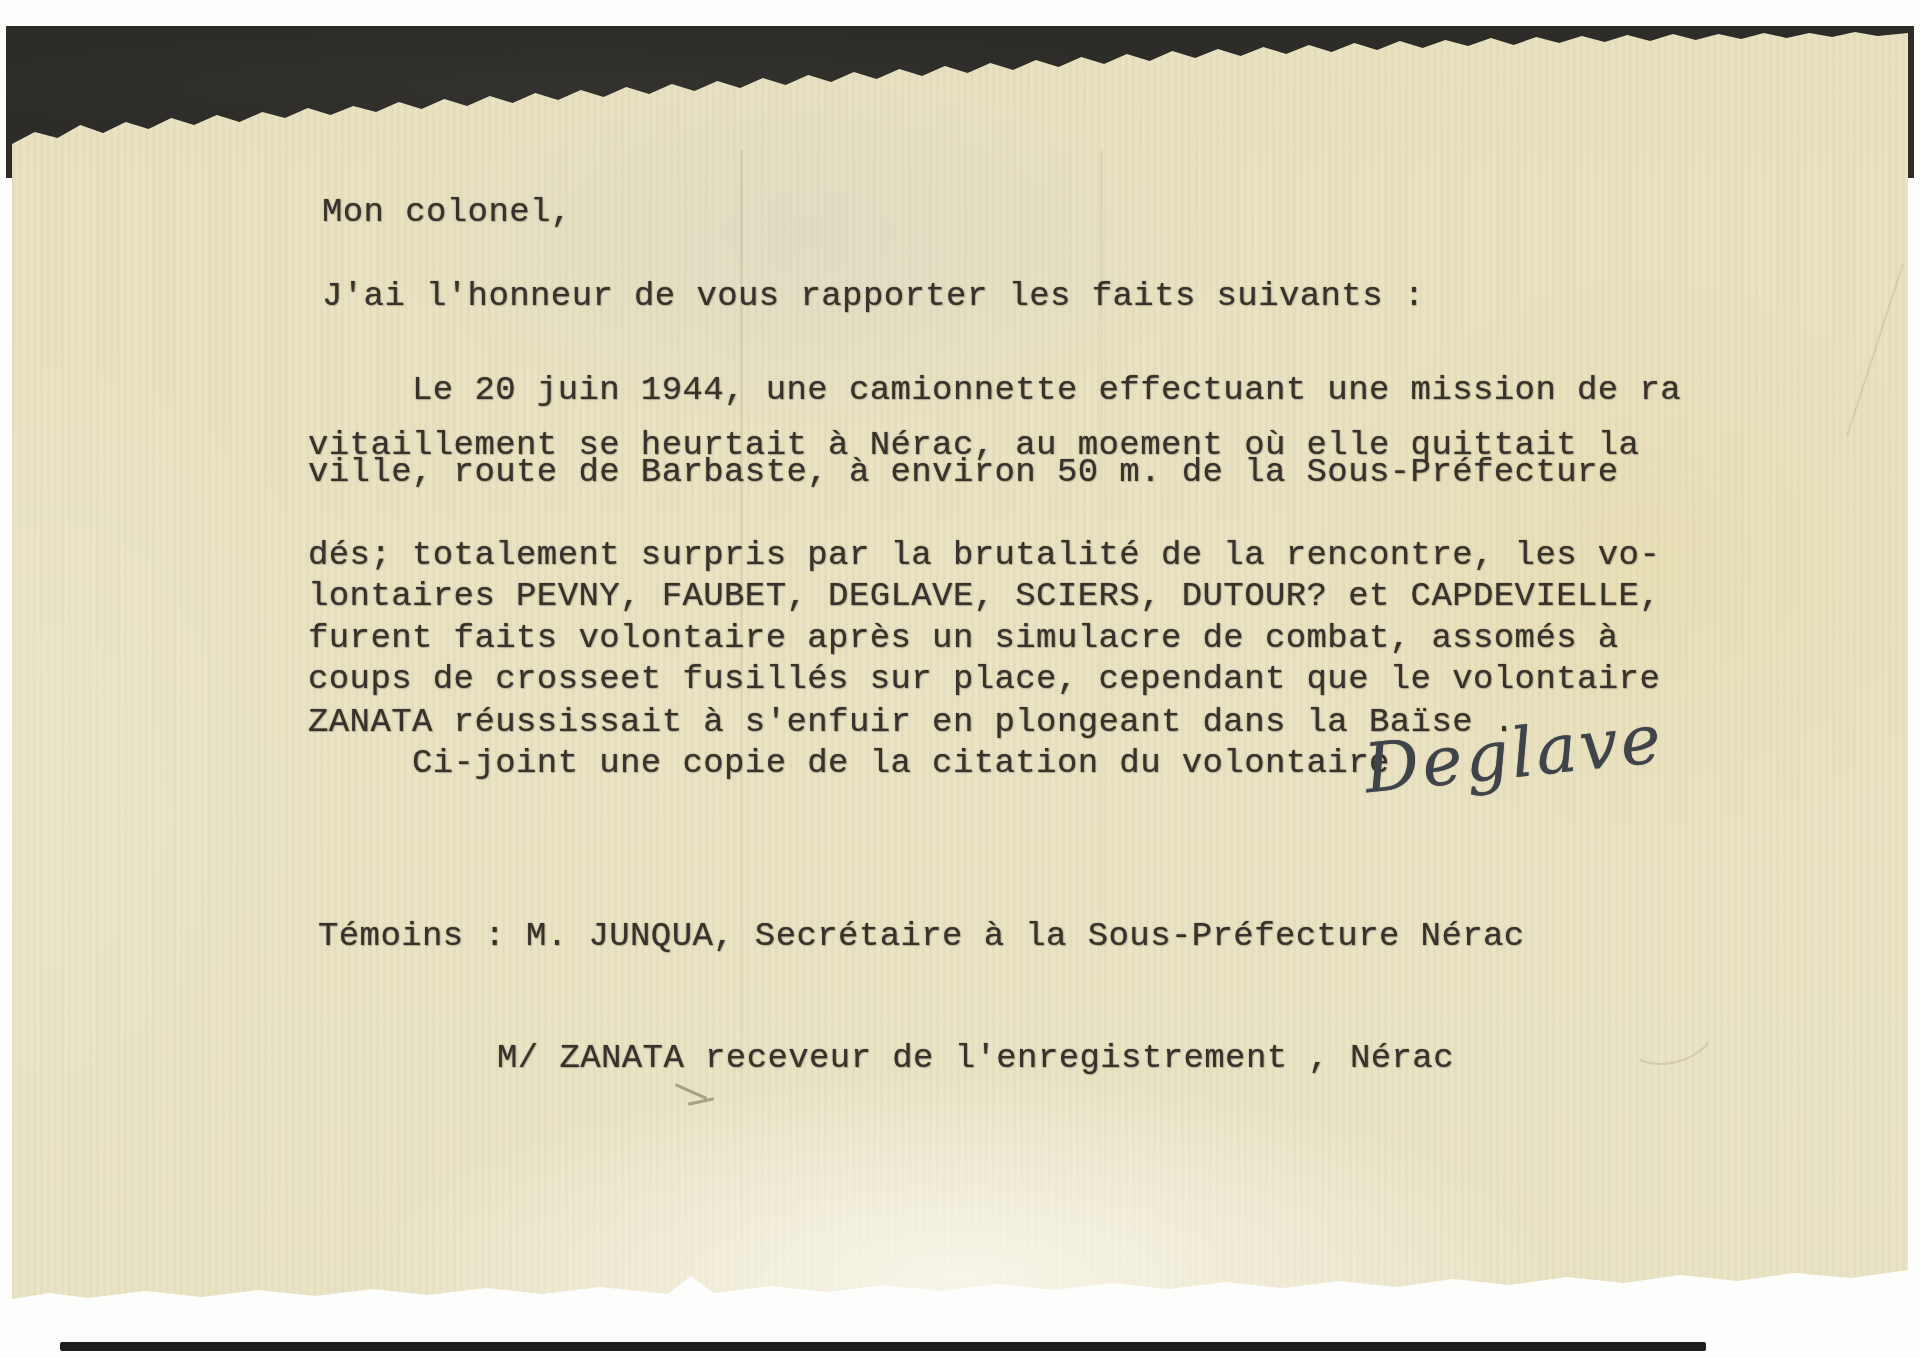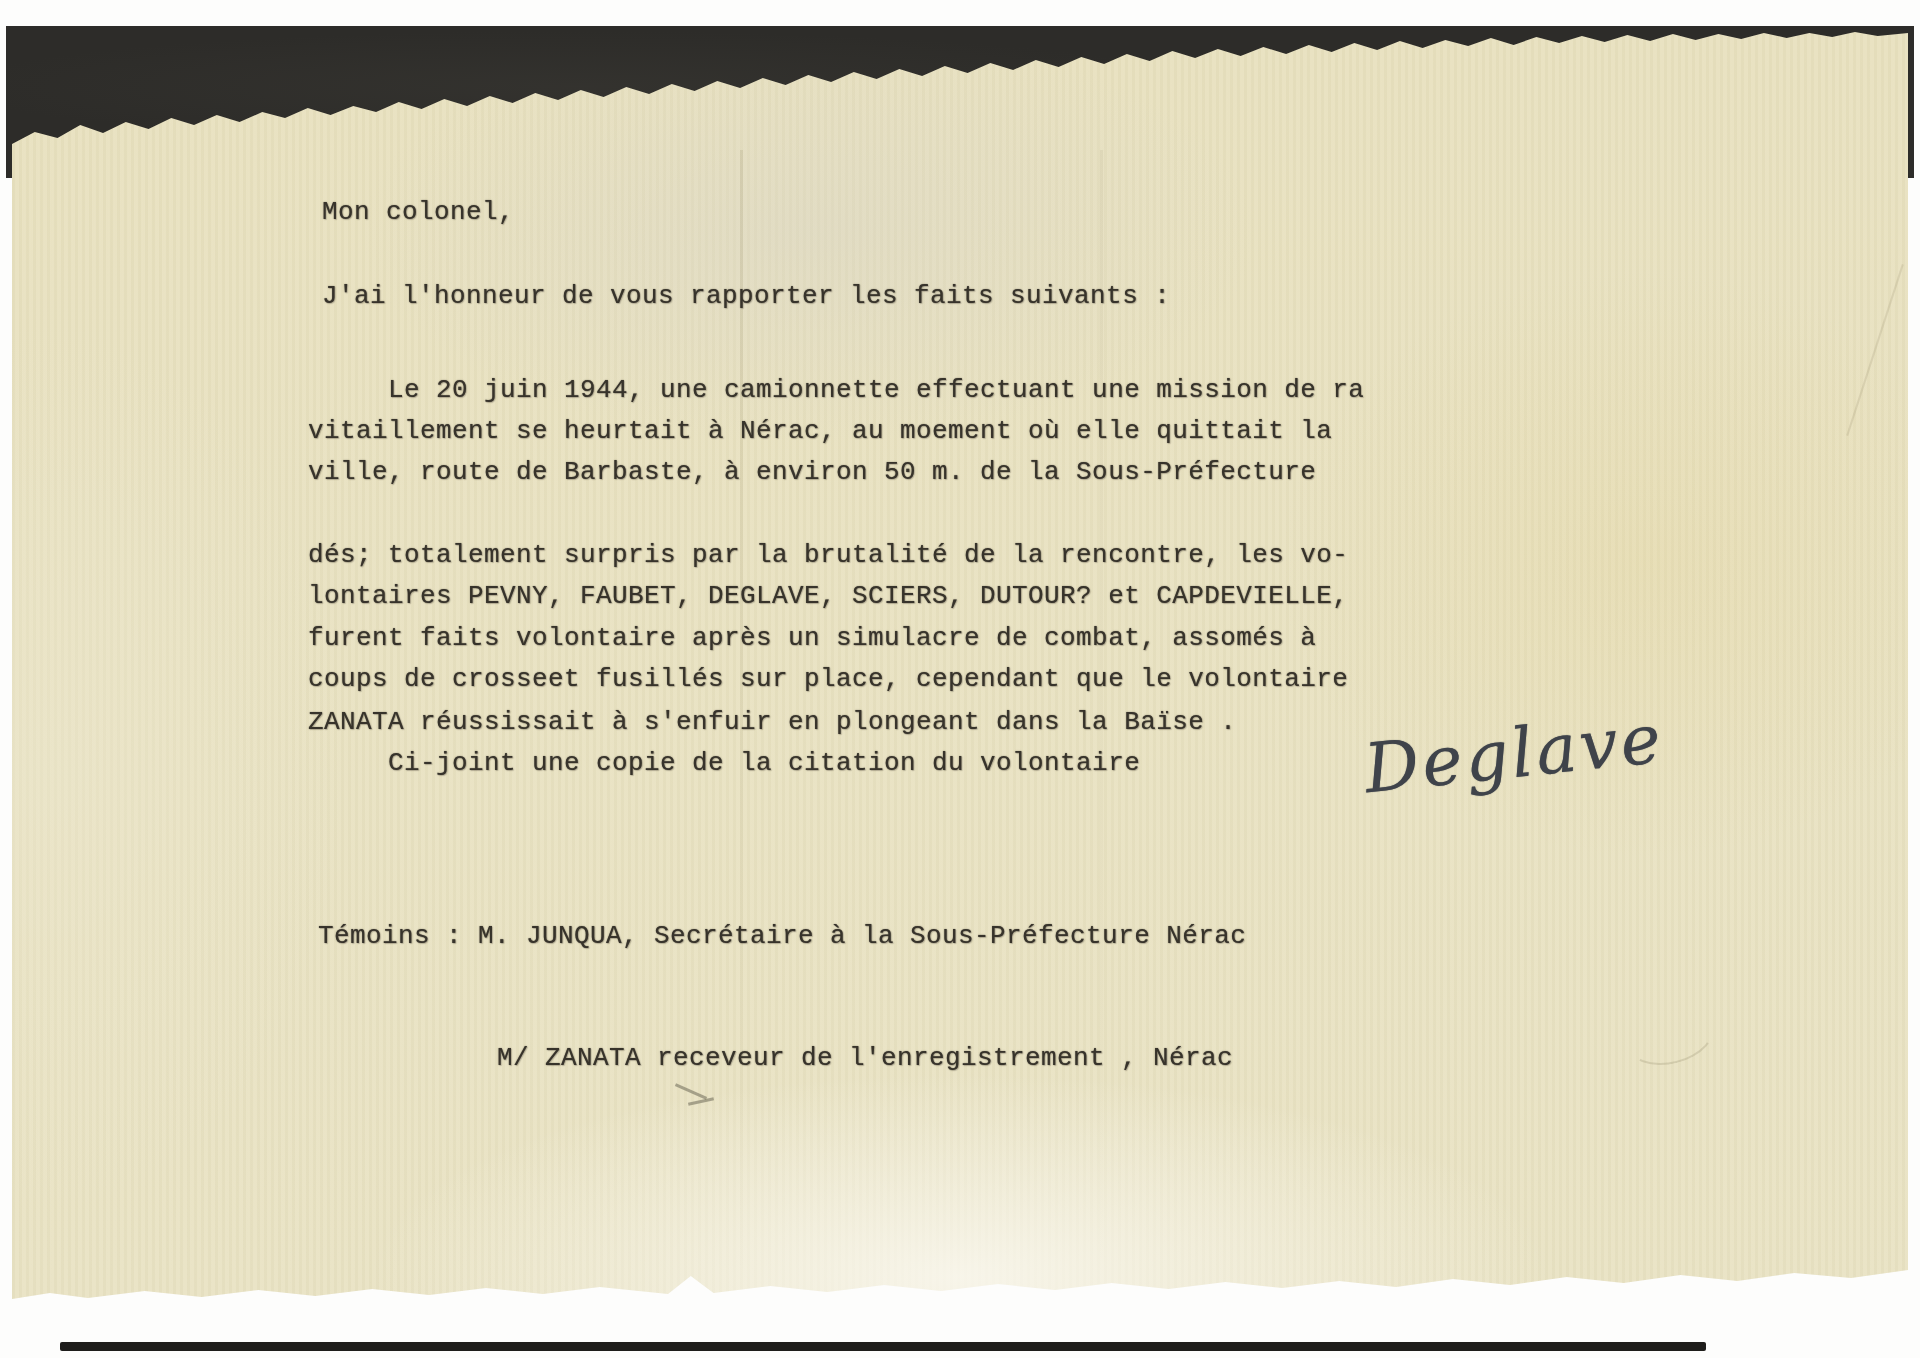--- a/index.html
+++ b/index.html
@@ -55,21 +55,21 @@
   .crease-d{position:absolute;width:2px;height:180px;background:rgba(140,130,95,.18);}
   .crease-arc{position:absolute;width:90px;height:60px;border:2px solid transparent;
     border-bottom:2px solid rgba(130,122,90,.22);border-radius:50%;}
   .tear-mark{position:absolute;width:34px;height:3px;background:rgba(110,105,88,.55);}
   .bottom-line{position:absolute;left:60px;bottom:7px;width:1646px;height:9px;
     background:#1e1d1b;border-radius:2px;}
   
   .typed{
     position:absolute;
     font-family:"Liberation Mono","DejaVu Sans Mono",monospace;
-    font-size:26px;line-height:41px;letter-spacing:0.4px;
+    font-size:34px;line-height:41px;letter-spacing:0.4px;
     color:#37332b;white-space:pre;
     text-shadow:0 0 1.3px rgba(58,52,42,.7), 1px 1px 1px rgba(58,52,42,.22);
   }
   .body-line{position:absolute;left:0;white-space:pre;}
   .handwriting{
     position:absolute;left:1352px;top:684px;
     font-family:"DejaVu Serif","Liberation Serif",serif;
     font-style:italic;font-size:68px;color:#3f434a;
     letter-spacing:3px;transform:rotate(-6deg);
     text-shadow:0 0 1px rgba(63,67,74,.8);
@@ -91,21 +91,21 @@
     <div class="crease-arc" style="left:1610px;top:970px;transform:rotate(-14deg);"></div>
     <div class="tear-mark" style="left:662px;top:1060px;transform:rotate(24deg);"></div>
     <div class="tear-mark" style="left:676px;top:1070px;transform:rotate(-12deg);width:26px;"></div>
 
     <div class="typed" style="left:310px;top:162px;">Mon colonel,</div>
 
     <div class="typed" style="left:310px;top:246px;">J'ai l'honneur de vous rapporter les faits suivants :</div>
 
     <div class="typed" style="left:296px;top:340px;width:1420px;">
       <div class="body-line" style="top:0px;">     Le 20 juin 1944, une camionnette effectuant une mission de ra</div>
-      <div class="body-line" style="top:41px;text-align:center;">vitaillement se heurtait à Nérac, au moement où elle quittait la</div>
+      <div class="body-line" style="top:55px;text-align:center;">vitaillement se heurtait à Nérac, au moement où elle quittait la</div>
       <div class="body-line" style="top:82px;">ville, route de Barbaste, à environ 50 m. de la Sous-Préfecture</div>
       <div class="body-line" style="top:165px;">dés; totalement surpris par la brutalité de la rencontre, les vo-</div>
       <div class="body-line" style="top:206px;">lontaires PEVNY, FAUBET, DEGLAVE, SCIERS, DUTOUR? et CAPDEVIELLE,</div>
       <div class="body-line" style="top:248px;">furent faits volontaire après un simulacre de combat, assomés à</div>
       <div class="body-line" style="top:289px;">coups de crosseet fusillés sur place, cependant que le volontaire</div>
       <div class="body-line" style="top:332px;">ZANATA réussissait à s'enfuir en plongeant dans la Baïse .</div>
       <div class="body-line" style="top:373px;">     Ci-joint une copie de la citation du volontaire</div>
     </div>
 
     <div class="handwriting">Deglave</div>

